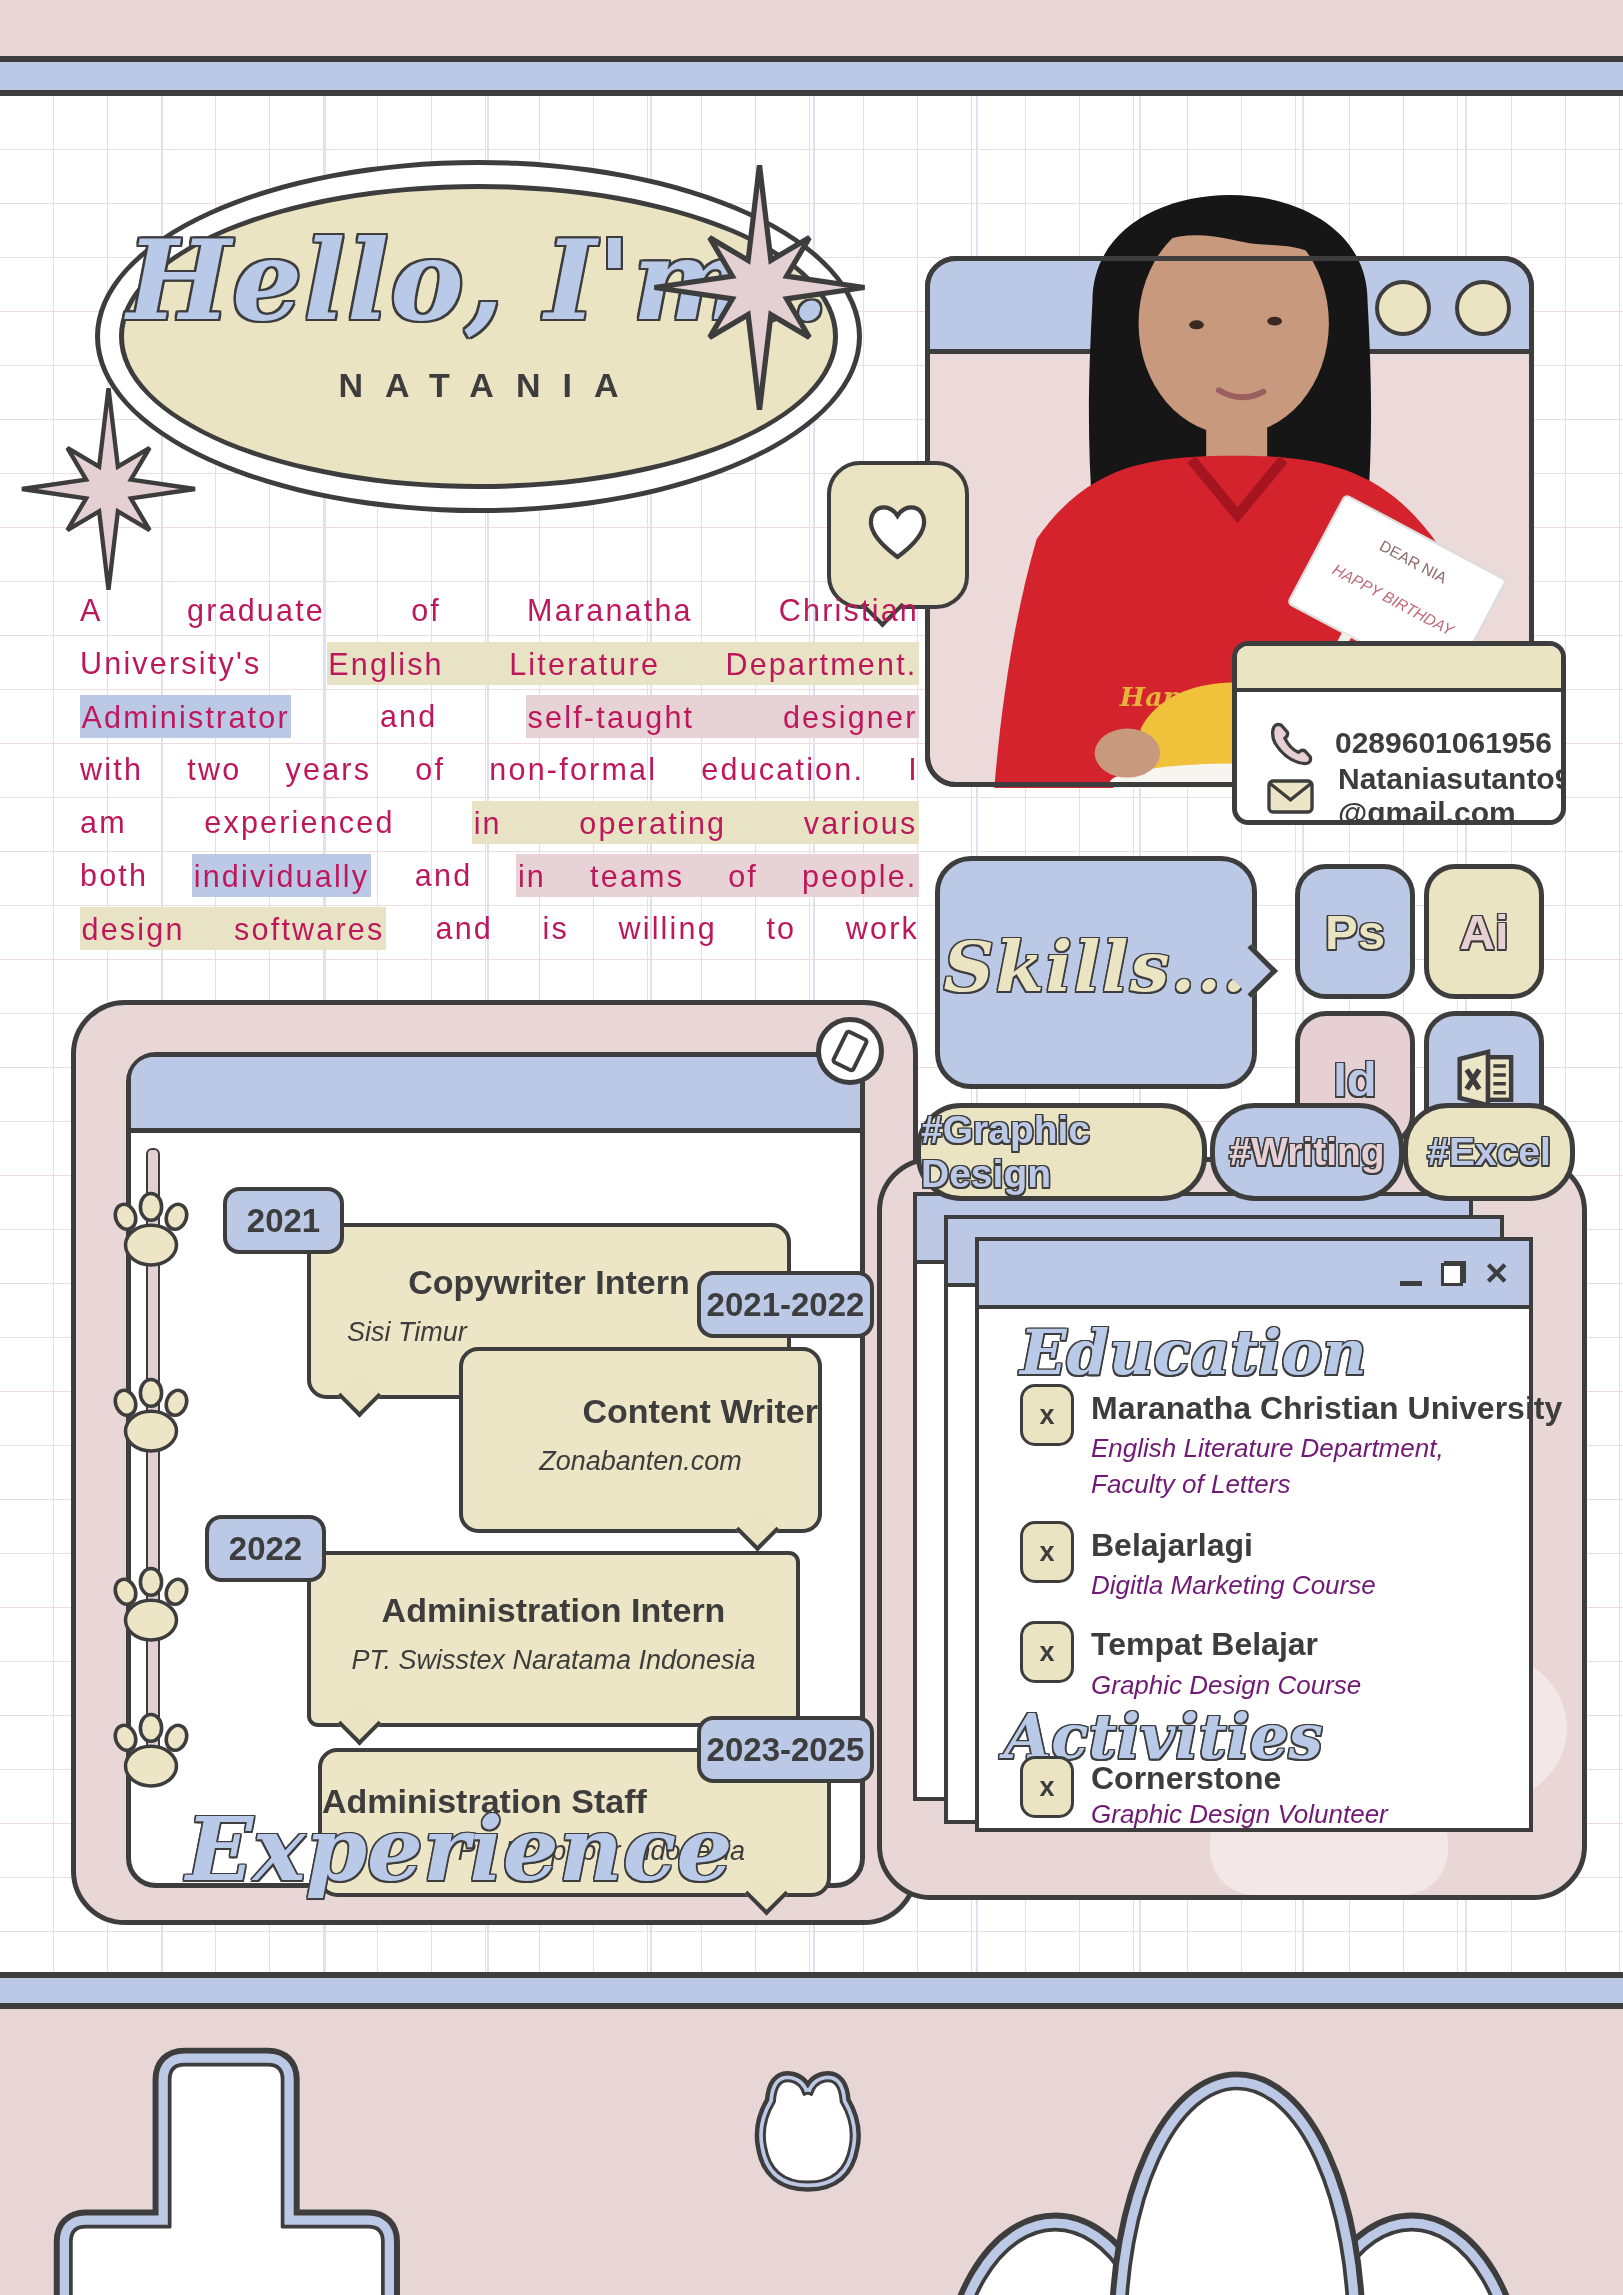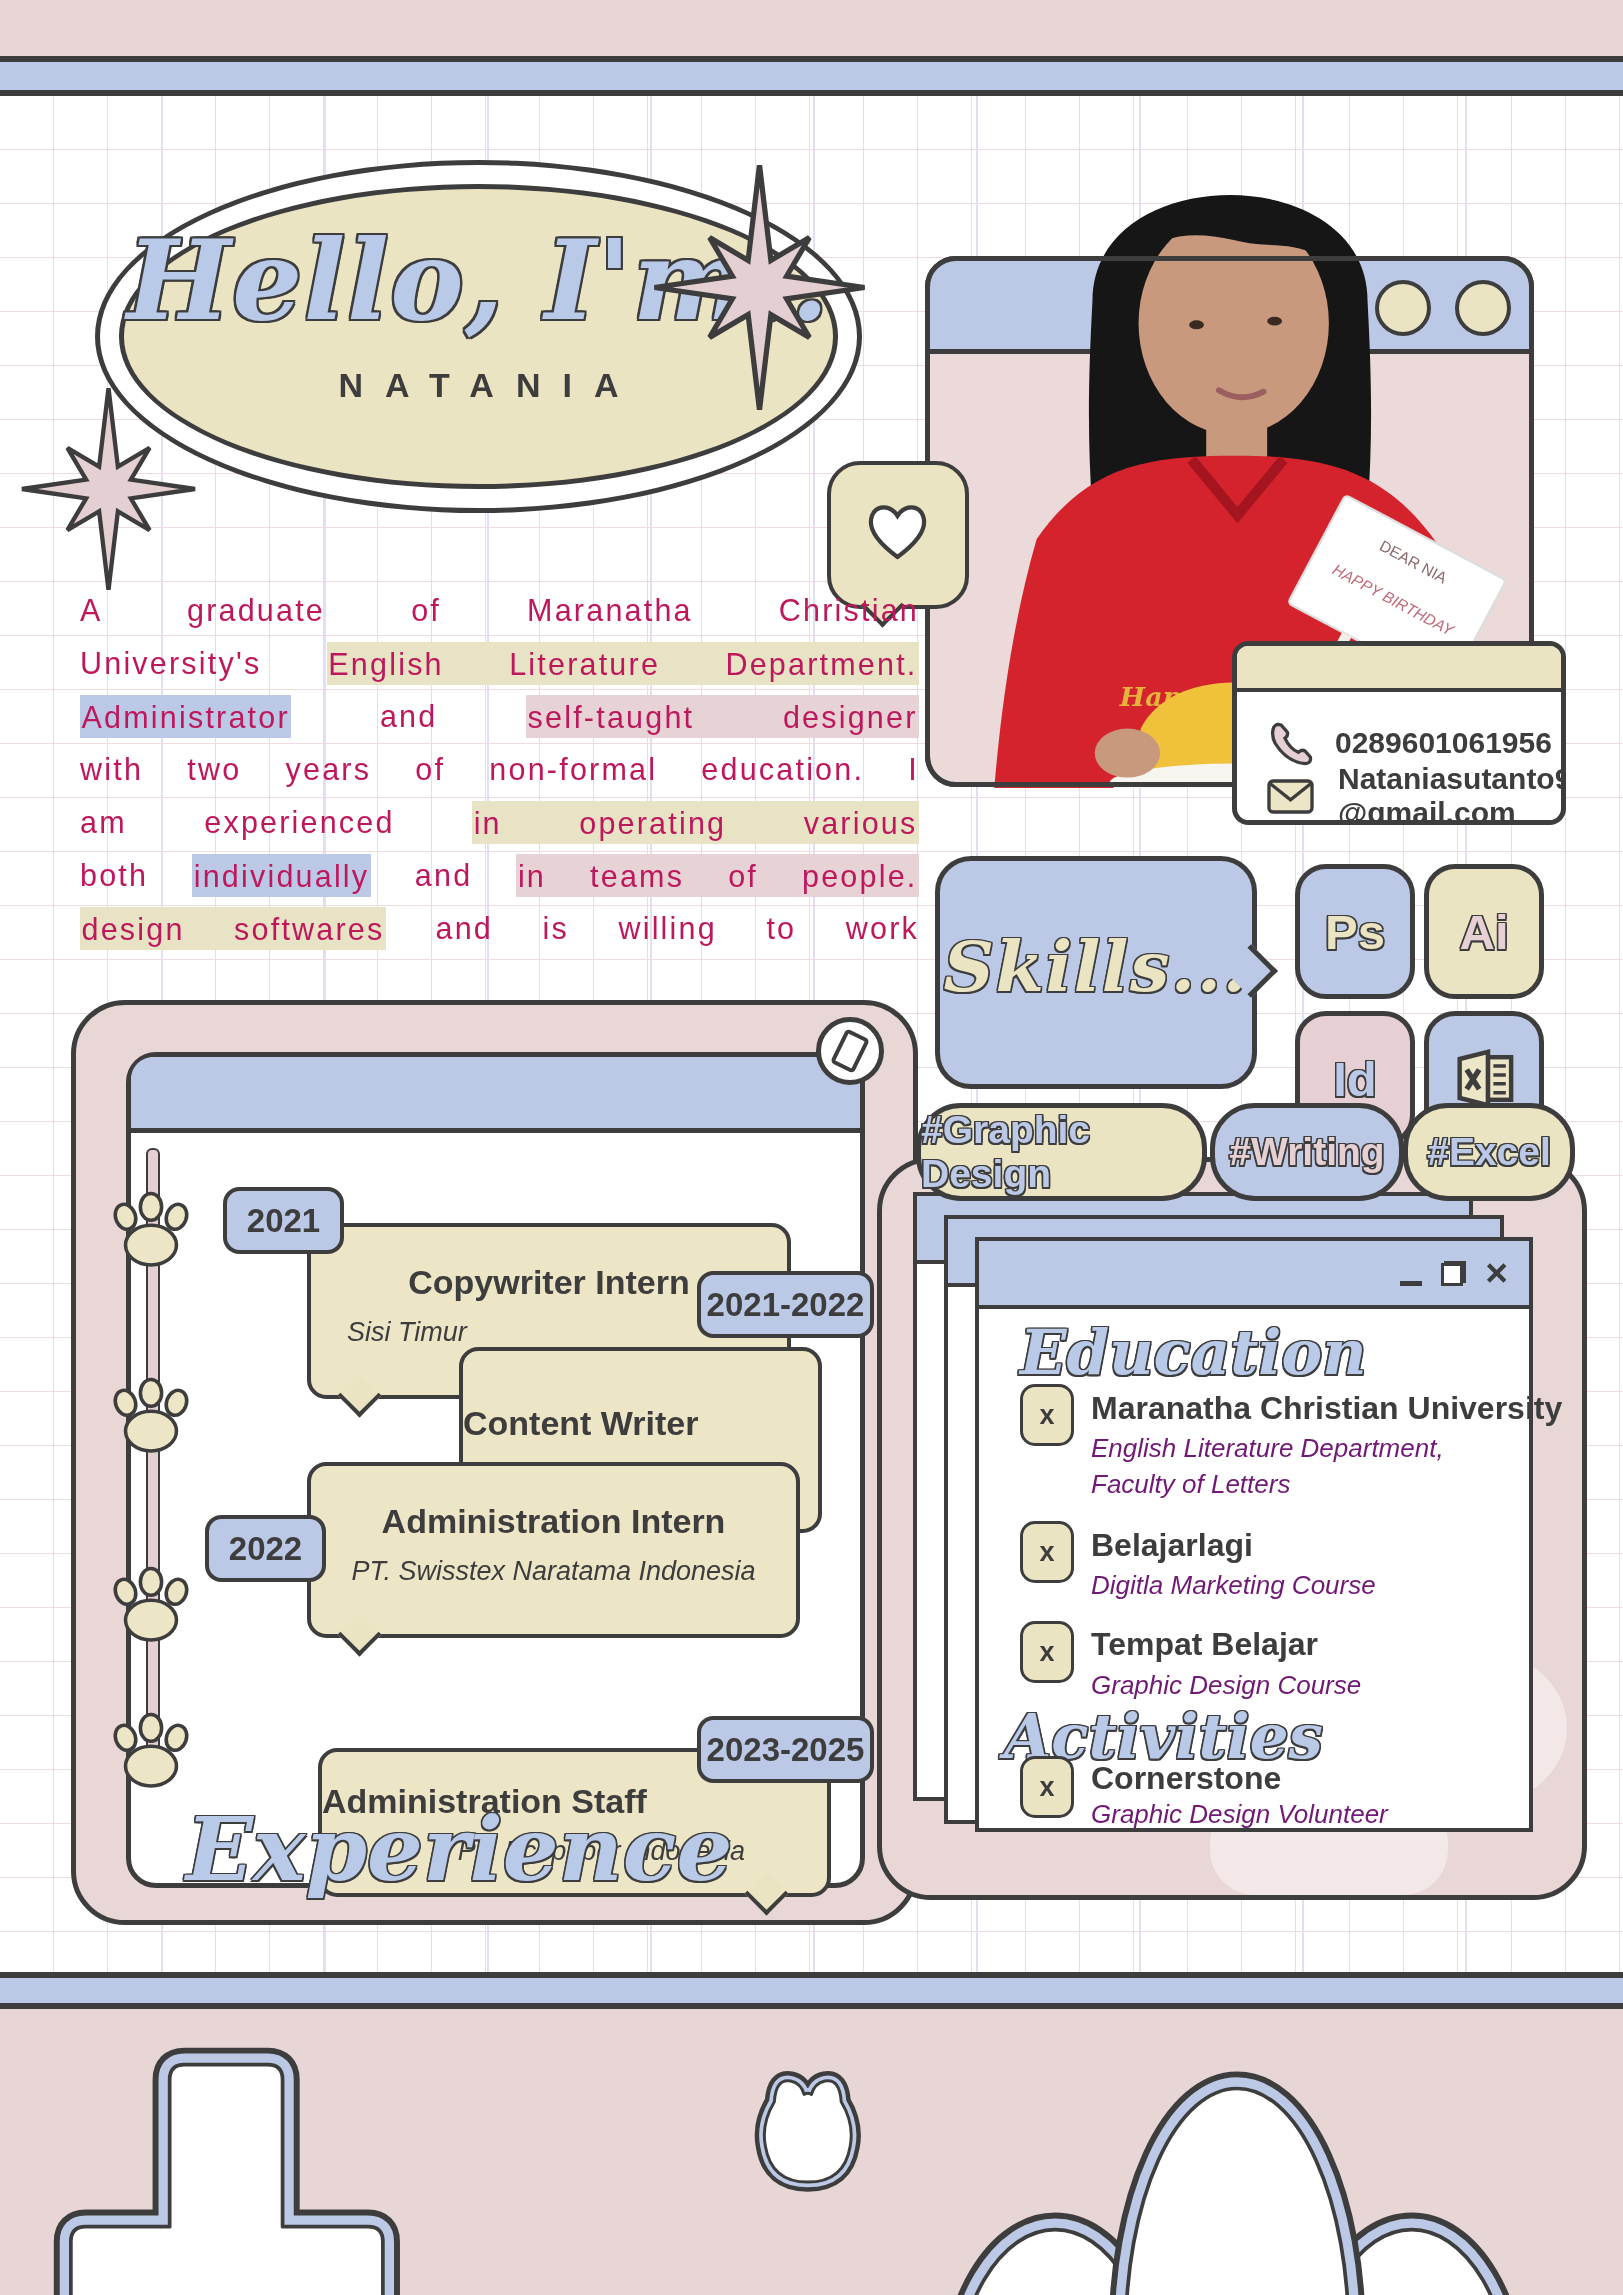--- a/index.html
+++ b/index.html
@@ -242,27 +242,27 @@
   </svg>
 
   <div class="speech" style="left:307px;top:1223px;width:476px;height:168px;">
     <div class="title" style="text-align:center;margin-top:36px;">Copywriter Intern</div>
     <div class="org" style="margin-left:36px;">Sisi Timur</div>
     <div class="tail" style="left:33px;bottom:-15.6px;"></div>
   </div>
   <div class="year-tag" style="left:223px;top:1187px;width:113px;height:59px;">2021</div>
 
   <div class="speech" style="left:459px;top:1347px;width:355px;height:178px;">
-    <div class="title" style="text-align:left;margin-top:53px;">Content Writer</div>
+    <div class="title" style="text-align:right;margin-top:41px;">Content Writer</div>
     <div class="org" style="text-align:center;">Zonabanten.com</div>
     <div class="tail" style="right:45px;bottom:-15.6px;"></div>
   </div>
   <div class="year-tag" style="left:697px;top:1271px;width:169px;height:59px;">2021-2022</div>
 
-  <div class="speech" style="left:307px;top:1462px;width:485px;height:168px;">
+  <div class="speech" style="left:307px;top:1551px;width:485px;height:168px;border-radius:11px;">
     <div class="title" style="text-align:center;margin-top:36px;">Administration Intern</div>
     <div class="org" style="text-align:center;">PT. Swisstex Naratama Indonesia</div>
     <div class="tail" style="left:33px;bottom:-15.6px;"></div>
   </div>
   <div class="year-tag" style="left:205px;top:1515px;width:113px;height:59px;">2022</div>
 
   <div class="speech" style="left:318px;top:1748px;width:505px;height:141px;">
     <div class="title" style="text-align:left;margin-top:30px;margin-right:42px;">Administration Staff</div>
     <div class="org" style="text-align:right;margin-right:82px;">PT. Ecopaper Indonesia</div>
     <div class="tail" style="right:45px;bottom:-15.6px;"></div>

